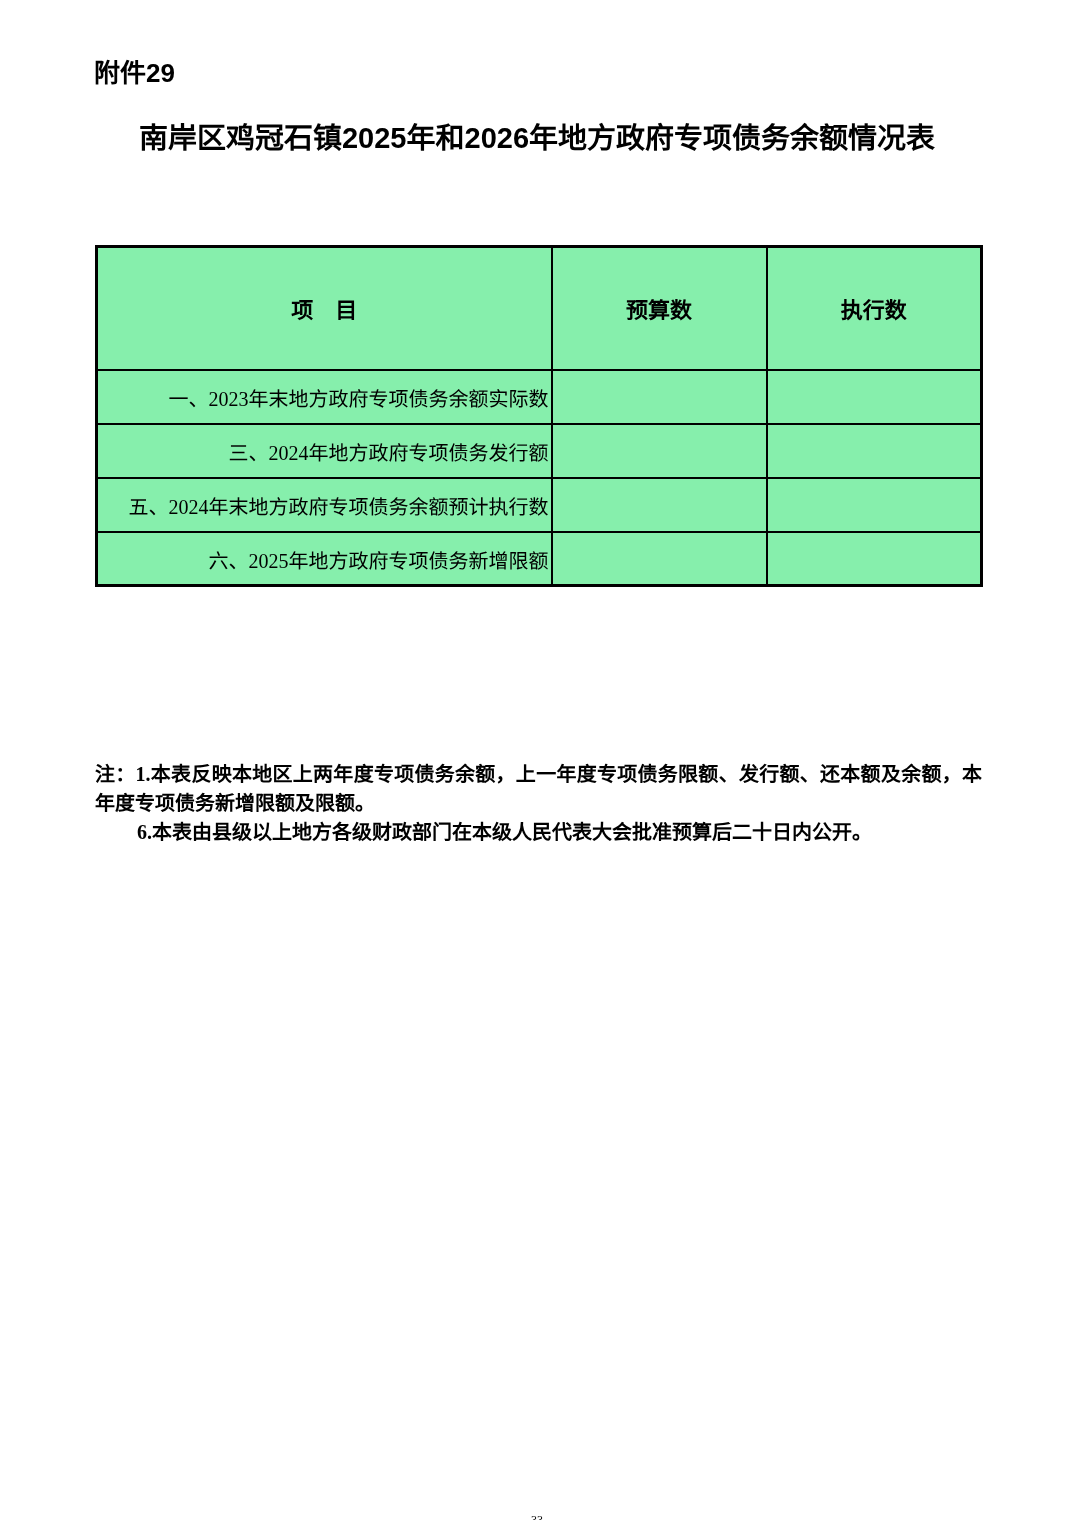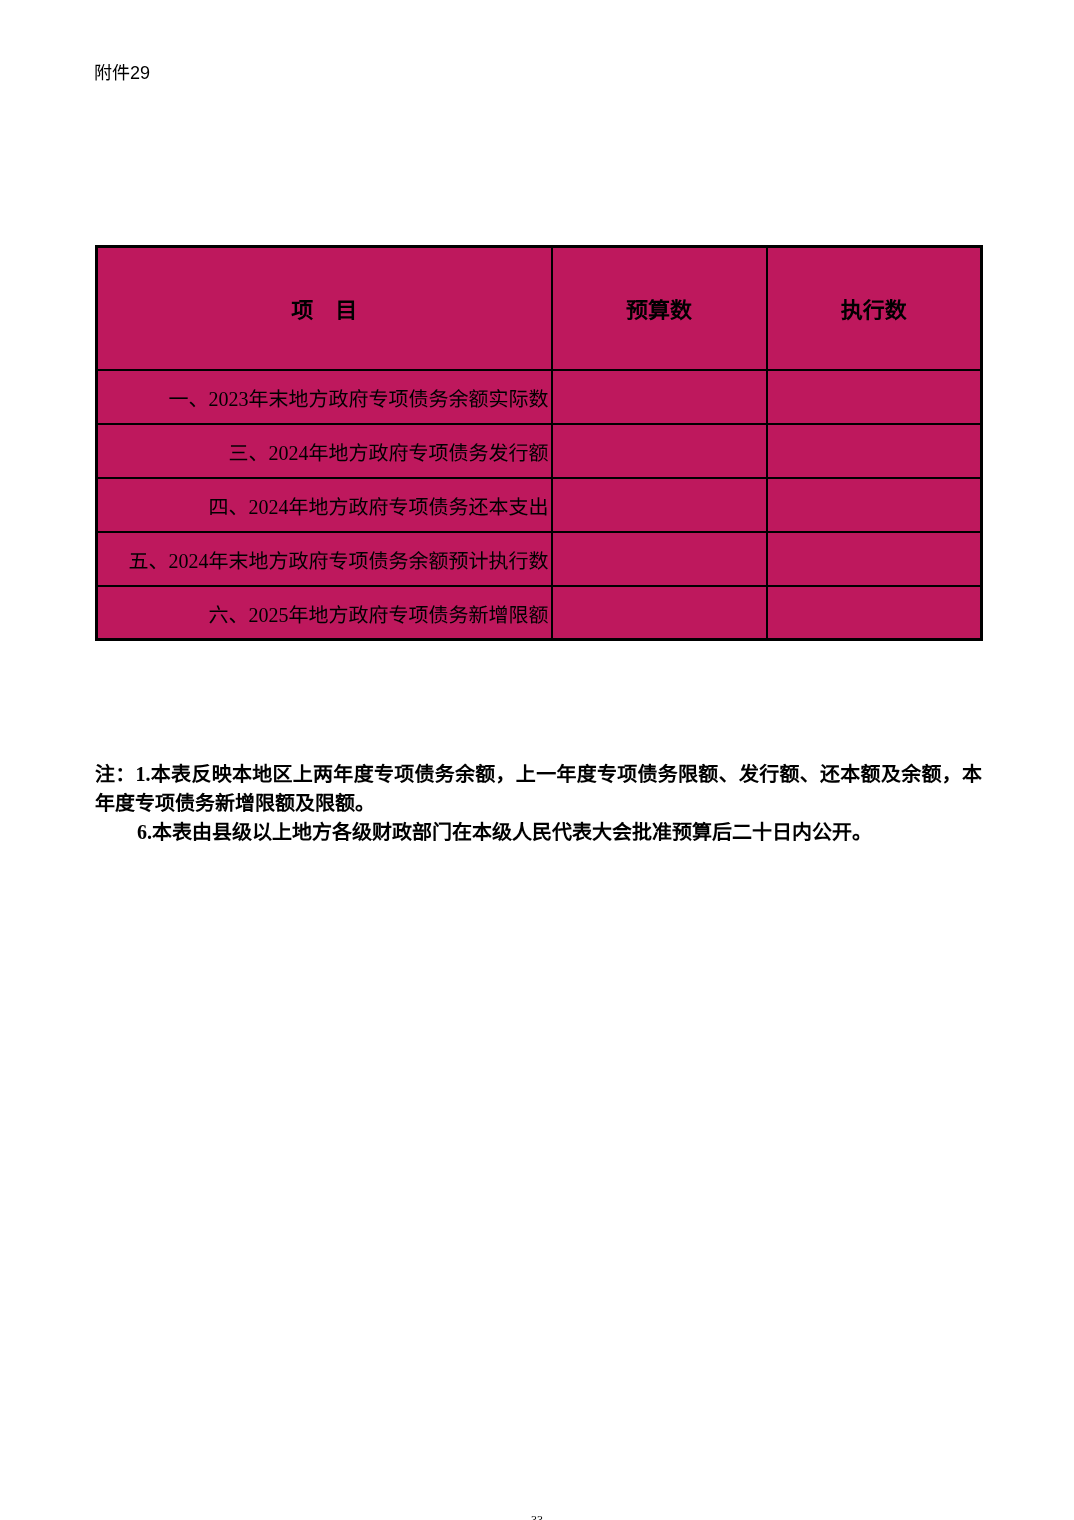--- a/index.html
+++ b/index.html
@@ -13,22 +13,22 @@
     height: 1520px;
     background: #ffffff;
     color: #000000;
     overflow: hidden;
   }
   .attachment {
     position: absolute;
     left: 94px;
     top: 60px;
     font-family: "Liberation Sans", sans-serif;
-    font-weight: normal;
-    font-size: 18px;
+    font-weight: bold;
+    font-size: 26px;
     line-height: 26px;
   }
   .title {
     position: absolute;
     left: 0;
     top: 120px;
     width: 100%;
     margin: 0;
     text-align: center;
     font-family: "Liberation Sans", sans-serif;
@@ -56,21 +56,21 @@
     top: 245px;
     width: 885px;
     border-collapse: collapse;
     table-layout: fixed;
     border: 3px solid #000;
   }
   table.debt-table th,
   table.debt-table td {
     border: 2px solid #000;
     box-sizing: border-box;
-    background: #be185d;
+    background: #86efac;
   }
   table.debt-table th {
     height: 123px;
     text-align: center;
     vertical-align: middle;
     font-family: "Liberation Sans", sans-serif;
     font-weight: bold;
     font-size: 22px;
   }
   table.debt-table td {
@@ -118,20 +118,21 @@
     margin-top: 32px;
   }
 </style>
 </head>
 <body>
 
 <div class="page">
 
   <div class="attachment">附件29</div>
 
+  <h1 class="title">南岸区鸡冠石镇2025年和2026年地方政府专项债务余额情况表</h1>
 
   <div class="unit-row">
     <span>单位：亿元</span>
   </div>
 
   <table class="debt-table">
     <colgroup>
       <col style="width:455px">
       <col style="width:215px">
       <col style="width:215px">
@@ -148,25 +149,20 @@
           <td class="item-cell">一、2023年末地方政府专项债务余额实际数</td>
           <td class="num-cell"></td>
           <td class="num-cell"></td>
         </tr>
         <tr>
           <td class="item-cell">三、2024年地方政府专项债务发行额</td>
           <td class="num-cell"></td>
           <td class="num-cell"></td>
         </tr>
         <tr>
-          <td class="item-cell">四、2024年地方政府专项债务还本支出</td>
-          <td class="num-cell"></td>
-          <td class="num-cell"></td>
-        </tr>
-        <tr>
           <td class="item-cell">五、2024年末地方政府专项债务余额预计执行数</td>
           <td class="num-cell"></td>
           <td class="num-cell"></td>
         </tr>
         <tr>
           <td class="item-cell">六、2025年地方政府专项债务新增限额</td>
           <td class="num-cell"></td>
           <td class="num-cell"></td>
         </tr>
       </tbody>

